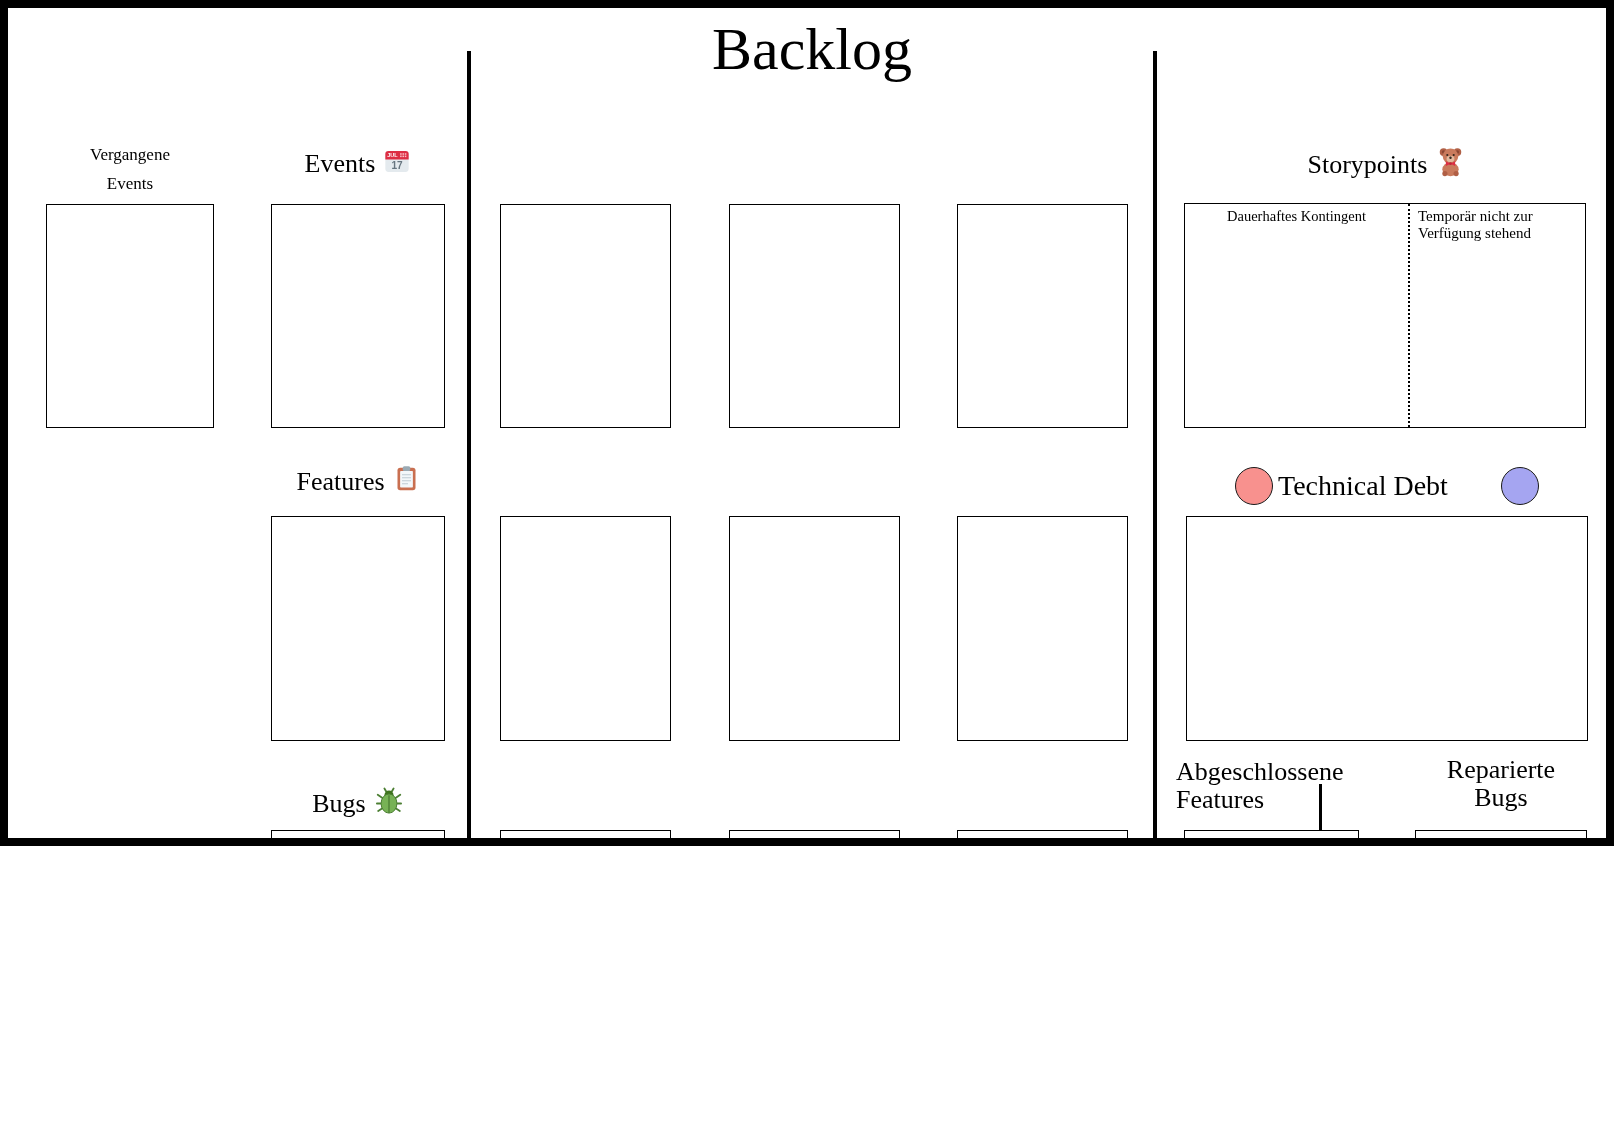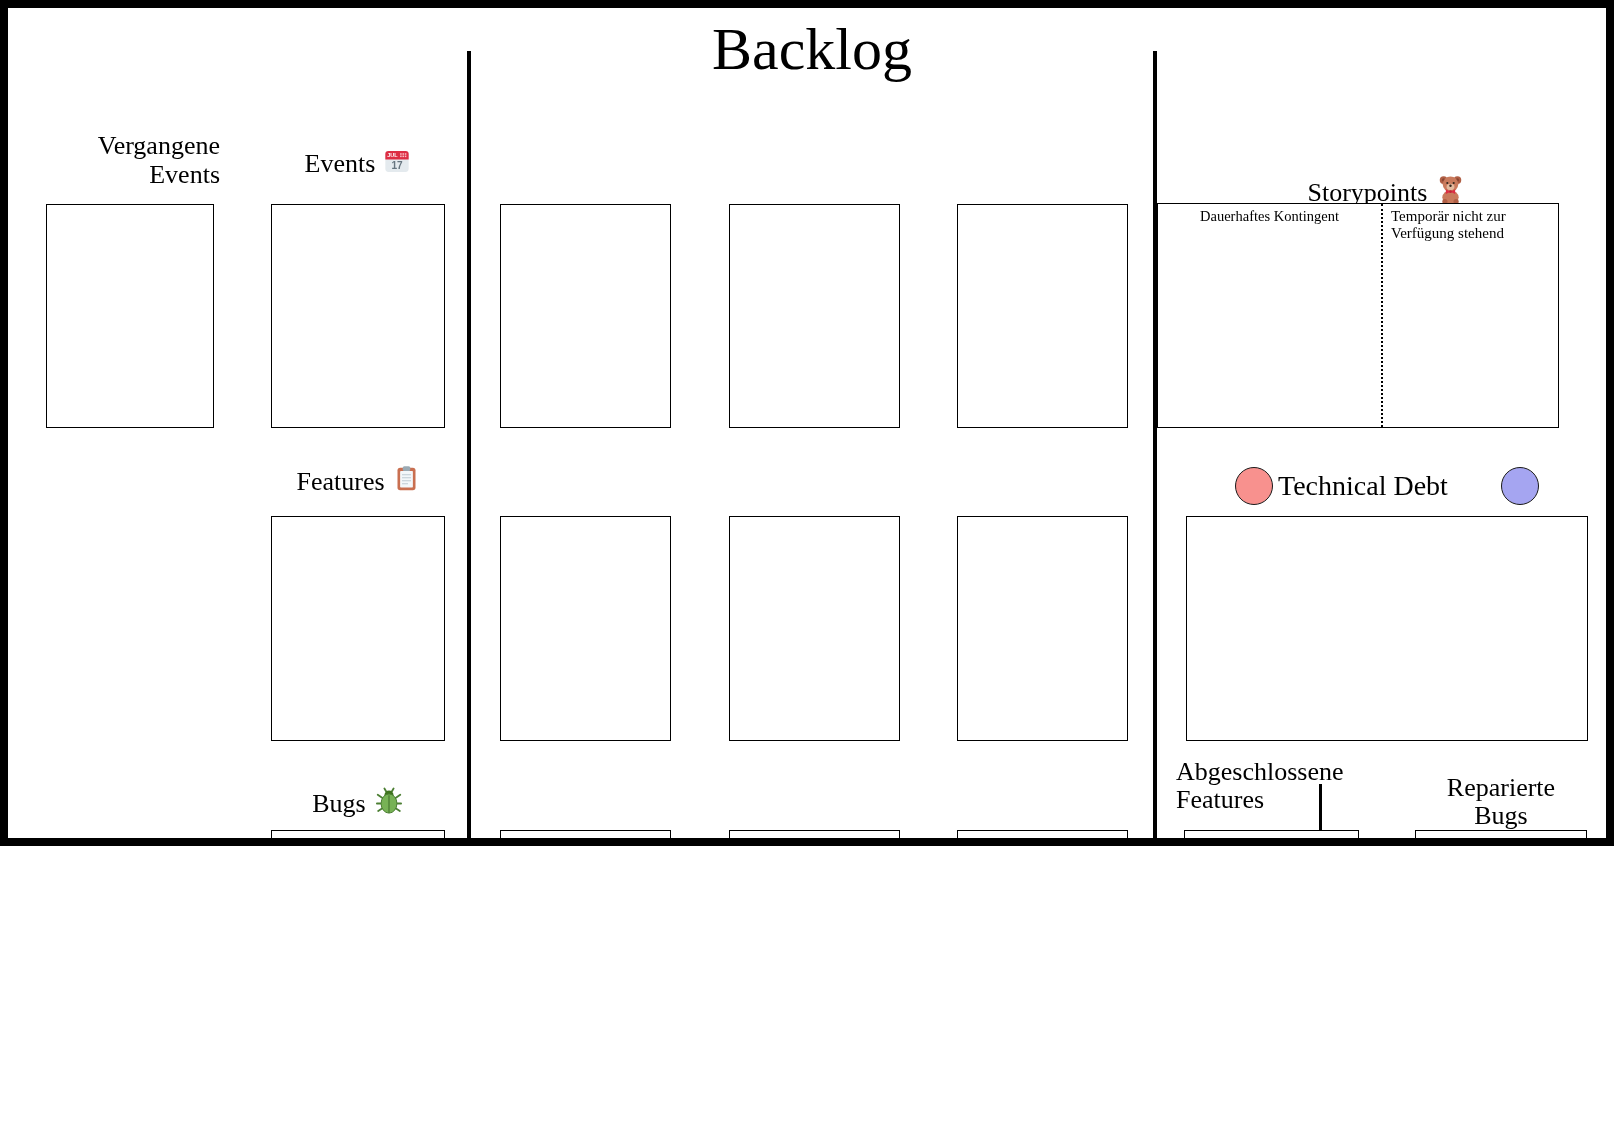--- a/index.html
+++ b/index.html
@@ -19,51 +19,51 @@
     font-size:60px;line-height:1.25;
     text-align:center;
   }
   .v-divider{width:4px;top:43px;height:1054px;background:#000;}
   .dv-left{left:459px;}
   .dv-right{left:1145px;}
 
   .zone-box{box-sizing:border-box;border:1.6px solid #000;background:#fff;}
 
   
-  .past-label{left:32px;width:180px;top:123px;font-size:26px;line-height:29px;text-align:right;}
+  .past-label{left:32px;width:180px;top:132px;font-size:17px;line-height:29px;text-align:center;}
   .box-a{left:38px;top:196px;width:168px;height:224px;}
   .label-row{display:flex;align-items:center;justify-content:center;gap:8px;font-size:26px;}
   .events-row{left:263px;width:174px;top:138px;height:36px;}
   .box-b{left:263px;top:196px;width:174px;height:224px;}
   .features-row{left:263px;width:174px;top:456px;height:36px;}
   .box-c{left:263px;top:508px;width:174px;height:225px;}
   .bugs-row{left:263px;width:174px;top:778px;height:36px;}
   .box-d{left:263px;top:822px;width:174px;height:250px;}
 
   
   .slot{position:absolute;width:171px;box-sizing:border-box;border:1.6px solid #000;background:#fff;
         display:flex;align-items:center;justify-content:center;}
   .c1{left:492px;} .c2{left:721px;} .c3{left:949px;}
   .r1{top:196px;height:224px;} .r2{top:508px;height:225px;} .r3{top:822px;height:250px;}
 
   
-  .story-row{left:1178px;width:402px;top:138px;height:38px;margin-top:28px;}
-  .story-box{left:1149px;top:195px;width:402px;height:225px;}
+  .story-row{left:1178px;width:402px;top:138px;height:38px;}
+  .story-box{left:1176px;top:195px;width:402px;height:225px;}
   .story-divider{position:absolute;left:223px;top:0;height:100%;border-left:2px dotted #000;}
   .story-cell-left{position:absolute;left:0;top:4px;width:223px;text-align:center;font-size:14.5px;}
   .story-cell-right{position:absolute;left:233px;top:4px;width:160px;font-size:15px;line-height:17px;}
   .td-circle{width:38px;height:38px;border-radius:50%;border:1.5px solid #1a1a1a;box-sizing:border-box;}
   .td-red{left:1227px;top:459px;}
   .td-purple{left:1493px;top:459px;}
   .td-label{left:1270px;width:212px;top:462px;font-size:28px;text-align:left;}
   .td-box{left:1178px;top:508px;width:402px;height:225px;}
   .cf-label{left:1168px;width:192px;top:750px;font-size:26px;line-height:28px;text-align:left;}
   .caret{left:1311px;top:776px;width:2.5px;height:48px;background:#000;}
   .cf-box{left:1176px;top:822px;width:175px;height:250px;}
-  .rb-label{left:1397px;width:192px;top:766px;font-size:26px;line-height:28px;text-align:center;}
+  .rb-label{left:1397px;width:192px;top:748px;font-size:26px;line-height:28px;text-align:center;}
   .rb-box{left:1407px;top:822px;width:172px;height:250px;}
 
   .icon{display:inline-block;flex:0 0 auto;}
   svg text{font-family:"Liberation Sans",sans-serif;}
 </style>
 </head>
 <body>
 
 <div class="board">
 

